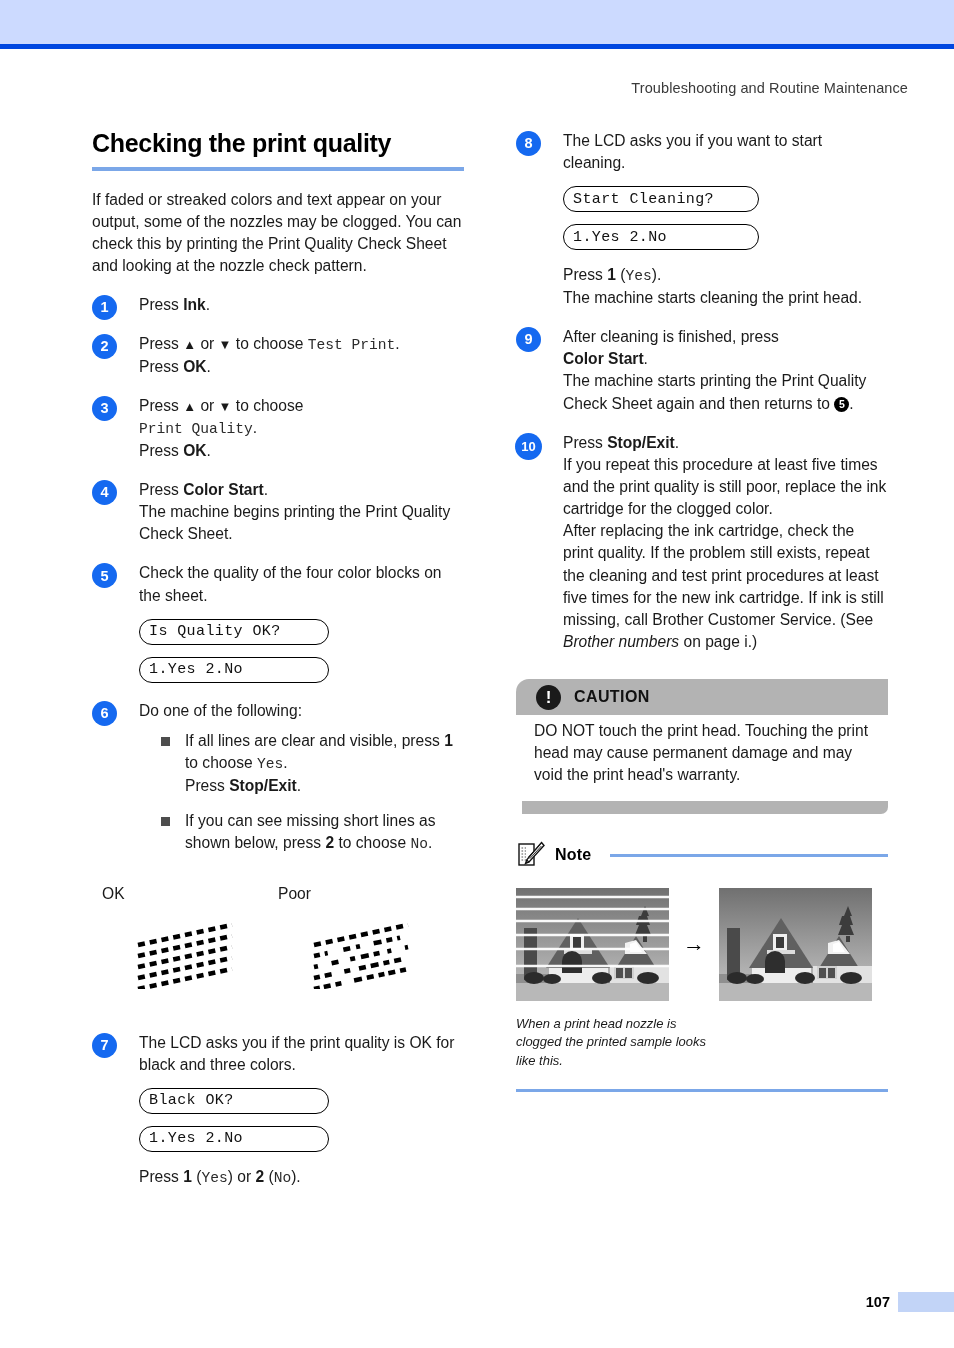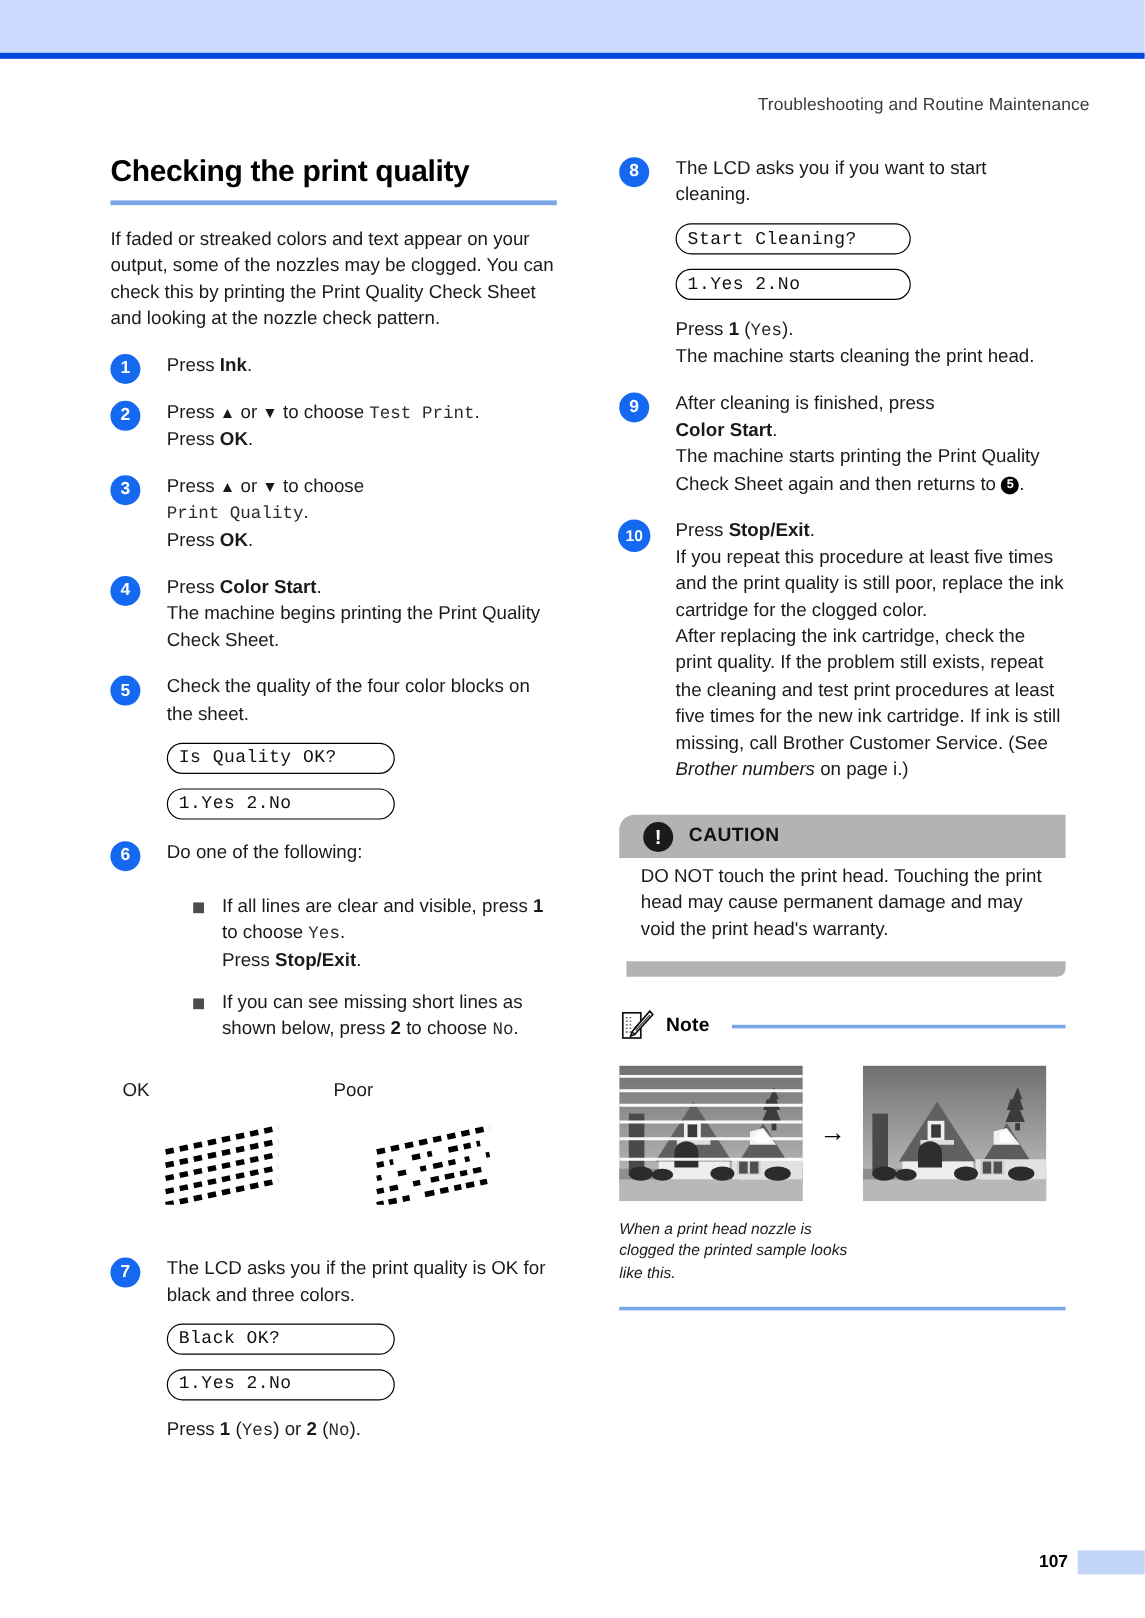--- a/index.html
+++ b/index.html
@@ -61,21 +61,21 @@
 
   
   .refcircle {
     display: inline-flex; align-items: center; justify-content: center;
     width: 15px; height: 15px; border-radius: 50%;
     background: #000; color: #fff;
     font-size: 10.5px; font-weight: bold; vertical-align: 1px;
   }
 
   
-  .bullets { margin-top: 23px; padding-left: 22px; }
+  .bullets { margin-top: 8px; padding-left: 22px; }
   .bullet { position: relative; padding-left: 24px; margin-bottom: 13px; }
   .bullet:last-child { margin-bottom: 0; }
   .bsq {
     position: absolute; left: 0; top: 7px;
     width: 9px; height: 9px; background: #4d4d4d;
   }
 
   
   .lcdbox {
     margin-top: 12px; width: 190px; height: 26px;

